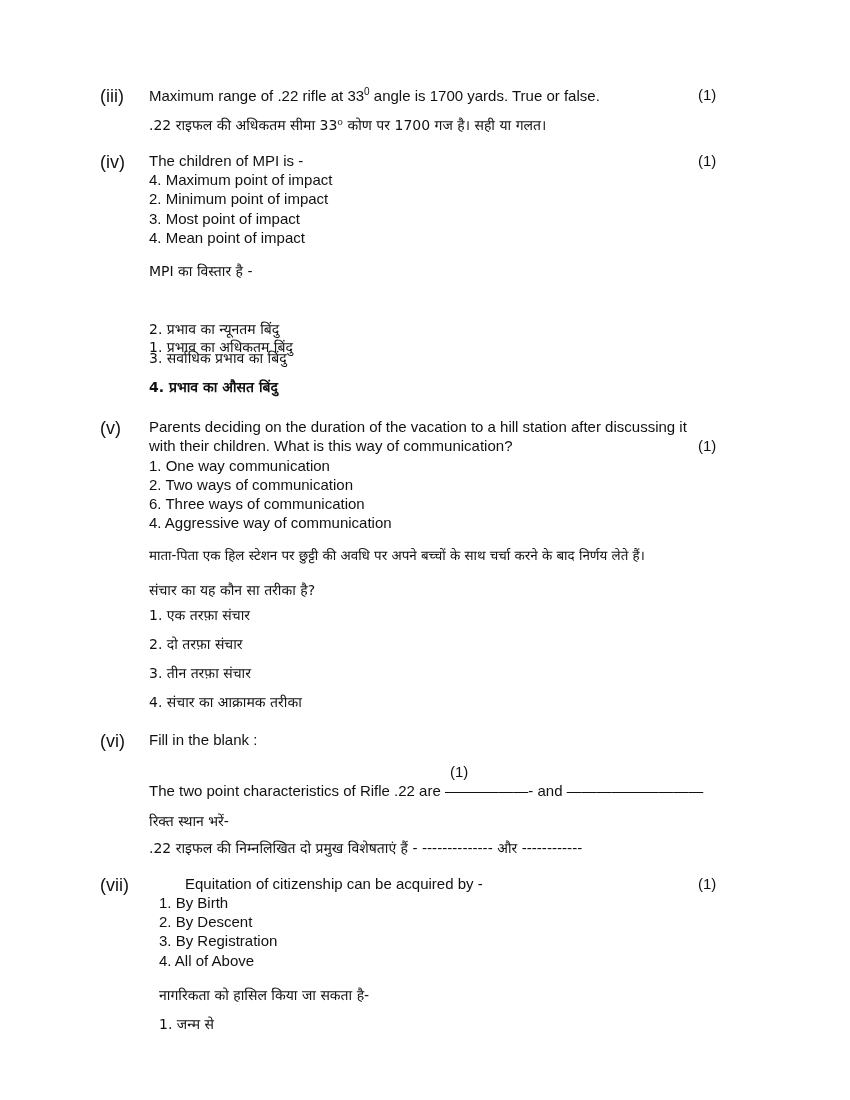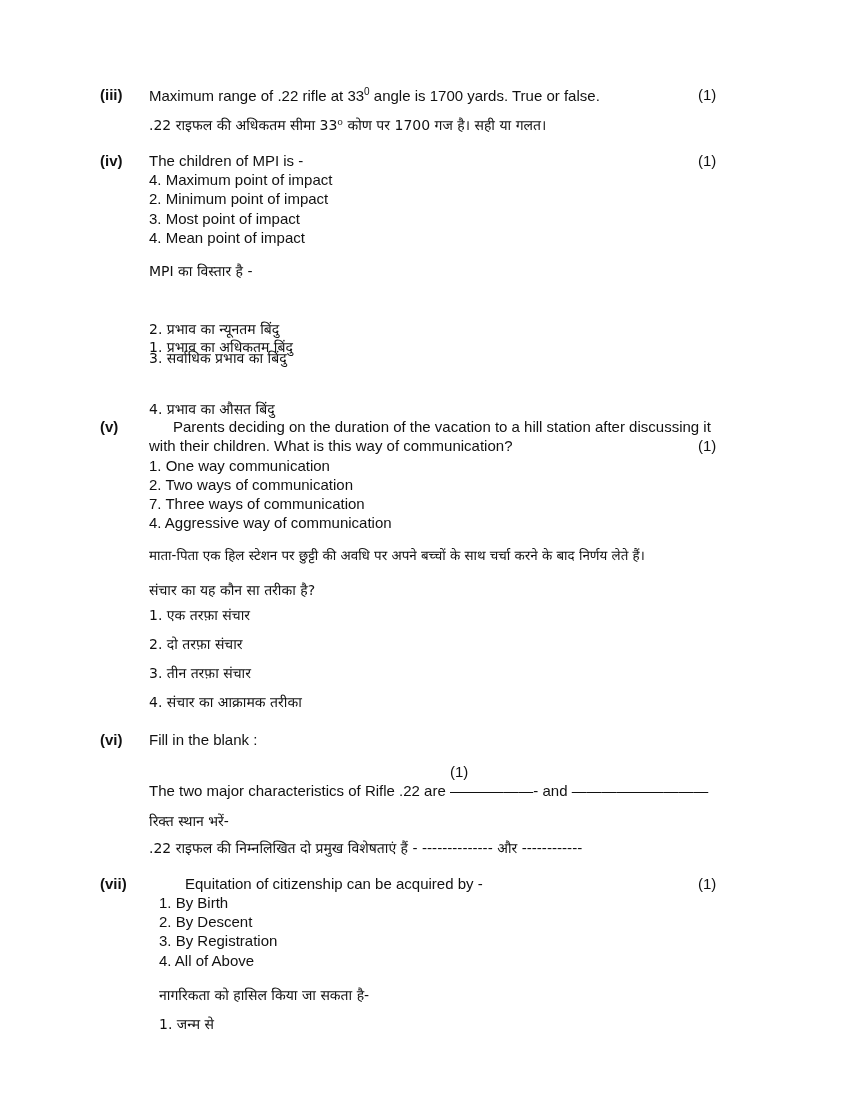--- a/index.html
+++ b/index.html
@@ -1,19 +1,19 @@
 <!DOCTYPE html>
 <html><head>
 <meta charset="utf-8">
 <style>
   html, body { margin: 0; padding: 0; background: #ffffff; }
   body { width: 850px; height: 1100px; position: relative; overflow: hidden;
          font-family: "Liberation Sans", "DejaVu Sans", sans-serif; color: #111; }
   .abs { position: absolute; white-space: nowrap; }
-  .qnum { font-weight: bold; font-size: 15px; left: 100px; }
+  .qnum { font-weight: normal; font-size: 18px; left: 100px; }
   .txt { font-size: 15px; text-align: right; }
   .hi { font-family: "DejaVu Sans", sans-serif; font-size: 14px; }
   .marks { font-size: 15px; left: 698px; }
   sup { font-size: 10px; vertical-align: 6px; }
 </style>
 </head>
 <body>
 
 <div class="abs qnum" style="top:86px;">(iii)</div>
 <div class="abs txt" style="left:149px; top:86px;"><span>Maximum range of .22 rifle at 33</span><sup>0</sup><span> angle is 1700 yards. True or false.</span></div>
@@ -24,41 +24,41 @@
 <div class="abs txt" style="left:149px; top:152px;">The children of MPI is -</div>
 <div class="abs marks" style="top:152px;">(1)</div>
 <div class="abs txt" style="left:149px; top:171px;">4. Maximum point of impact</div>
 <div class="abs txt" style="left:149px; top:190px;">2. Minimum point of impact</div>
 <div class="abs txt" style="left:149px; top:210px;">3. Most point of impact</div>
 <div class="abs txt" style="left:149px; top:229px;">4. Mean point of impact</div>
 <div class="abs hi" style="left:149px; top:261px;">MPI का विस्तार है -</div>
 <div class="abs hi" style="left:149px; top:290px;margin-top:47px;">1. प्रभाव का अधिकतम बिंदु</div>
 <div class="abs hi" style="left:149px; top:319px;">2. प्रभाव का न्यूनतम बिंदु</div>
 <div class="abs hi" style="left:149px; top:348px;">3. सर्वाधिक प्रभाव का बिंदु</div>
-<div class="abs hi" style="left:149px; top:399px;">4. प्रभाव का औसत बिंदु</div>
+<div class="abs hi" style="left:149px; top:377px;font-weight:bold;">4. प्रभाव का औसत बिंदु</div>
 
 <div class="abs qnum" style="top:418px;">(v)</div>
-<div class="abs txt" style="left:149px; top:418px;margin-left:24px;">Parents deciding on the duration of the vacation to a hill station after discussing it</div>
+<div class="abs txt" style="left:149px; top:418px;">Parents deciding on the duration of the vacation to a hill station after discussing it</div>
 <div class="abs txt" style="left:149px; top:437px;">with their children. What is this way of communication?</div>
 <div class="abs marks" style="top:437px;">(1)</div>
 <div class="abs txt" style="left:149px; top:457px;">1. One way communication</div>
 <div class="abs txt" style="left:149px; top:476px;">2. Two ways of communication</div>
-<div class="abs txt" style="left:149px; top:495px;">7. Three ways of communication</div>
+<div class="abs txt" style="left:149px; top:495px;">6. Three ways of communication</div>
 <div class="abs txt" style="left:149px; top:514px;">4. Aggressive way of communication</div>
 <div class="abs hi" style="left:149px; top:546px; font-size:13.4px;">माता-पिता एक हिल स्टेशन पर छुट्टी की अवधि पर अपने बच्चों के साथ चर्चा करने के बाद निर्णय लेते हैं।</div>
 <div class="abs hi" style="left:149px; top:580px;">संचार का यह कौन सा तरीका है?</div>
 <div class="abs hi" style="left:149px; top:605px;">1. एक तरफ़ा संचार</div>
 <div class="abs hi" style="left:149px; top:634px;">2. दो तरफ़ा संचार</div>
 <div class="abs hi" style="left:149px; top:663px;">3. तीन तरफ़ा संचार</div>
 <div class="abs hi" style="left:149px; top:692px;">4. संचार का आक्रामक तरीका</div>
 
 <div class="abs qnum" style="top:731px;">(vi)</div>
 <div class="abs txt" style="left:149px; top:731px;">Fill in the blank :</div>
 <div class="abs txt" style="left:450px; top:763px;">(1)</div>
-<div class="abs txt" style="left:149px; top:782px;">The two major characteristics of Rifle .22 are ———–——- and ———–——–———</div>
+<div class="abs txt" style="left:149px; top:782px;">The two point characteristics of Rifle .22 are ———–——- and ———–——–———</div>
 <div class="abs hi" style="left:149px; top:811px;">रिक्त स्थान भरें-</div>
 <div class="abs hi" style="left:149px; top:838px;">.22 राइफल की निम्नलिखित दो प्रमुख विशेषताएं हैं  -  -------------- और ------------</div>
 
 <div class="abs qnum" style="top:875px;">(vii)</div>
 <div class="abs txt" style="left:147px; top:875px;margin-left:38px;">Equitation of citizenship can be acquired by -</div>
 <div class="abs marks" style="top:875px;">(1)</div>
 <div class="abs txt" style="left:159px; top:894px;">1.  By Birth</div>
 <div class="abs txt" style="left:159px; top:913px;">2.  By Descent</div>
 <div class="abs txt" style="left:159px; top:932px;">3.  By Registration</div>
 <div class="abs txt" style="left:159px; top:952px;">4.  All of Above</div>

